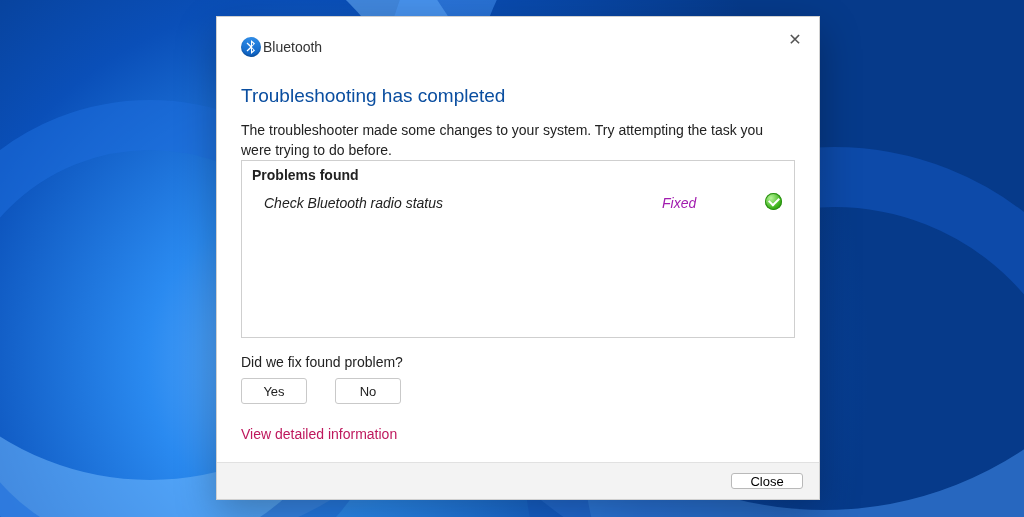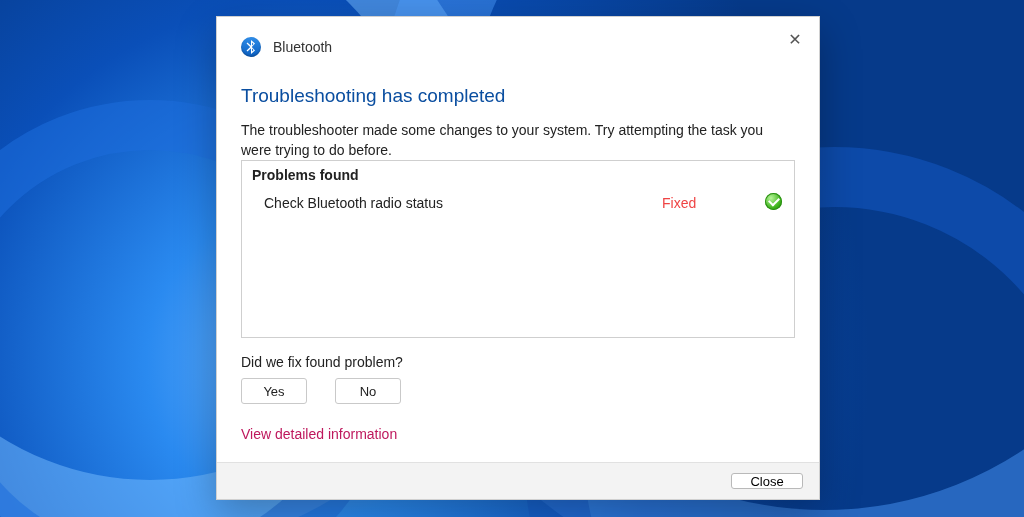--- a/index.html
+++ b/index.html
@@ -41,21 +41,21 @@
     position: relative;
     padding: 20px 24px 8px 24px;
   }
   .close-x {
     position: absolute; top: 8px; right: 10px;
     width: 28px; height: 28px;
     display: flex; align-items: center; justify-content: center;
     font-size: 16px; color: #555; cursor: pointer;
     font-family: Arial, sans-serif;
   }
-  .title-row { display: flex; align-items: center; gap: 12px; }
+  .title-row { display: flex; align-items: center; gap: 2px; }
   .bt-icon {
     width: 20px; height: 20px; border-radius: 50%;
     background: linear-gradient(#2f8de8, #0b5fc1);
     display: flex; align-items: center; justify-content: center;
     box-shadow: inset 0 -1px 2px rgba(0,0,0,0.25);
   }
   .bt-icon svg { width: 10px; height: 14px; }
   .title-text { font-size: 14px; color: #333; }
 
   .dialog-body {
@@ -79,23 +79,24 @@
     background: #fff;
   }
   .problems-head {
     font-weight: 700; font-size: 14px;
     padding: 6px 10px 4px 10px;
   }
   .problem-row {
     display: flex; align-items: center;
     padding: 6px 12px 6px 22px;
     font-size: 14px;
+    font-style: italic;
   }
   .problem-name { flex: 1 1 auto; }
-  .problem-status { width: 90px; text-align: left; color: #ef4444; }
+  .problem-status { width: 90px; text-align: left; color: #a21caf; }
   .problem-icon { width: 30px; text-align: right; }
   .check-badge {
     display: inline-block; width: 17px; height: 17px; border-radius: 50%;
     background: radial-gradient(circle at 35% 30%, #b7f59a, #3fb41d 60%, #1f7d0c);
     position: relative;
     box-shadow: 0 0 0 1px #2a8f13 inset;
   }
   .check-badge::after {
     content: ""; position: absolute; left: 4px; top: 4px;
     width: 8px; height: 5px;

